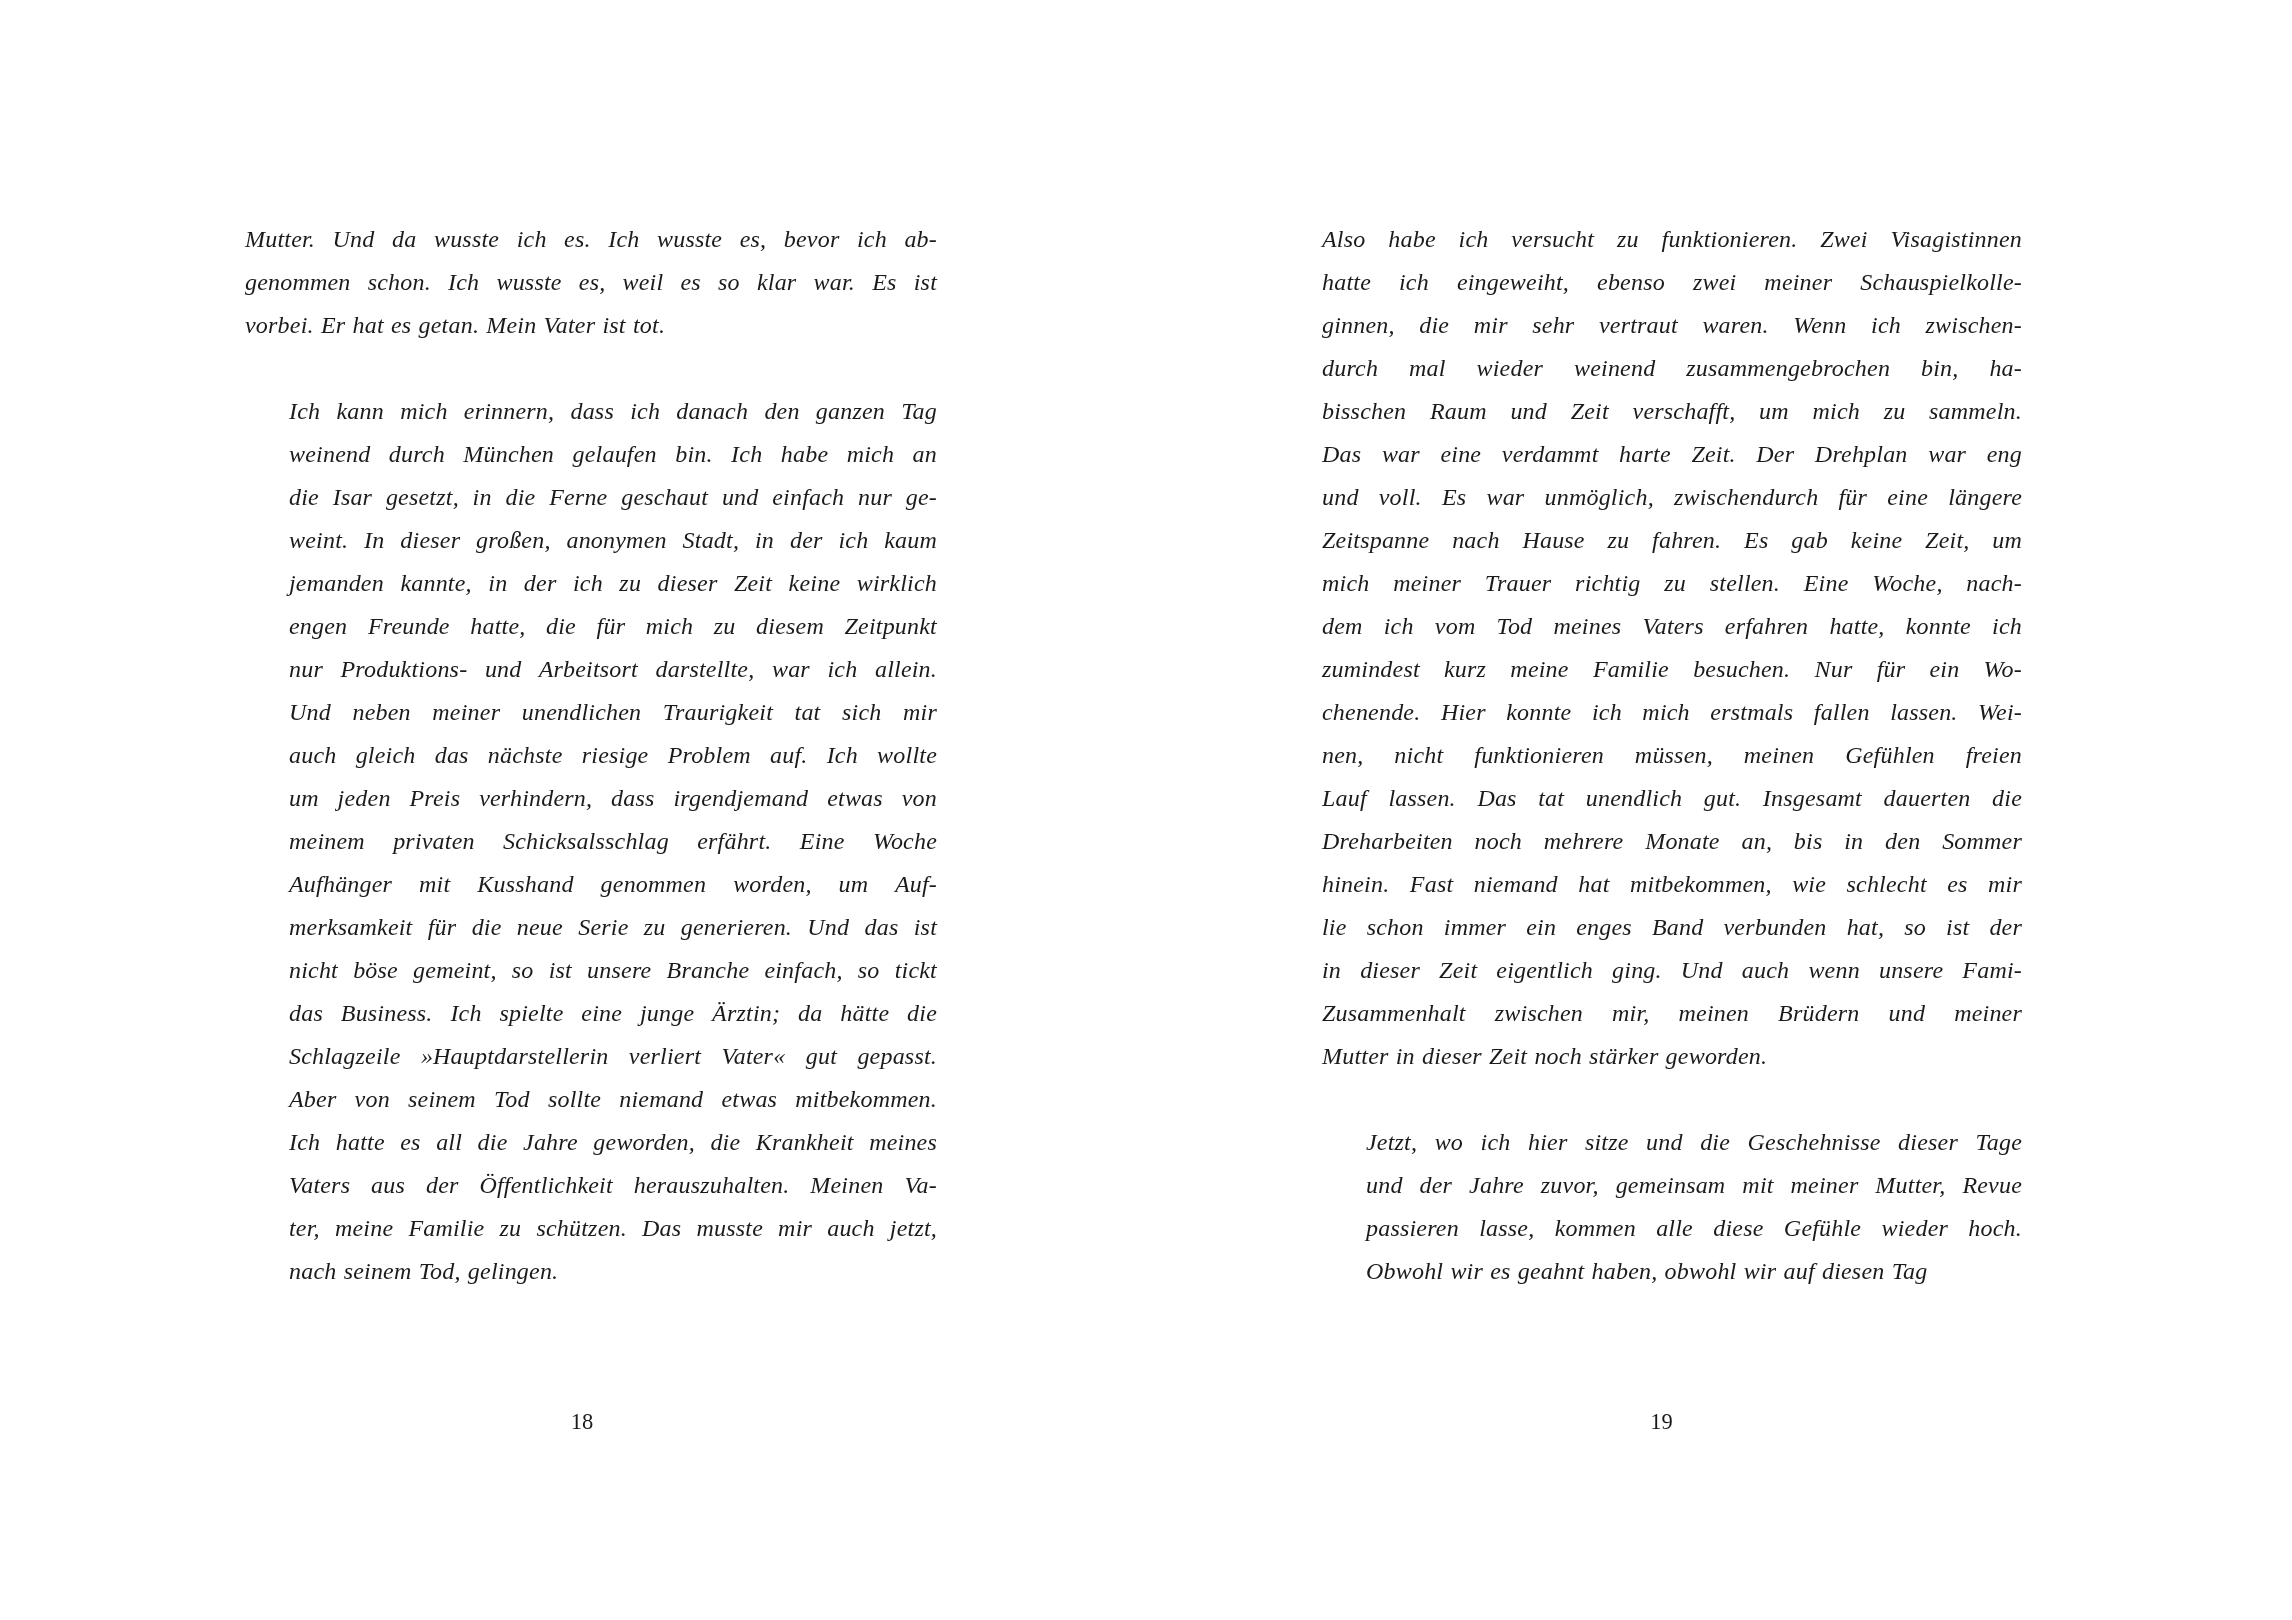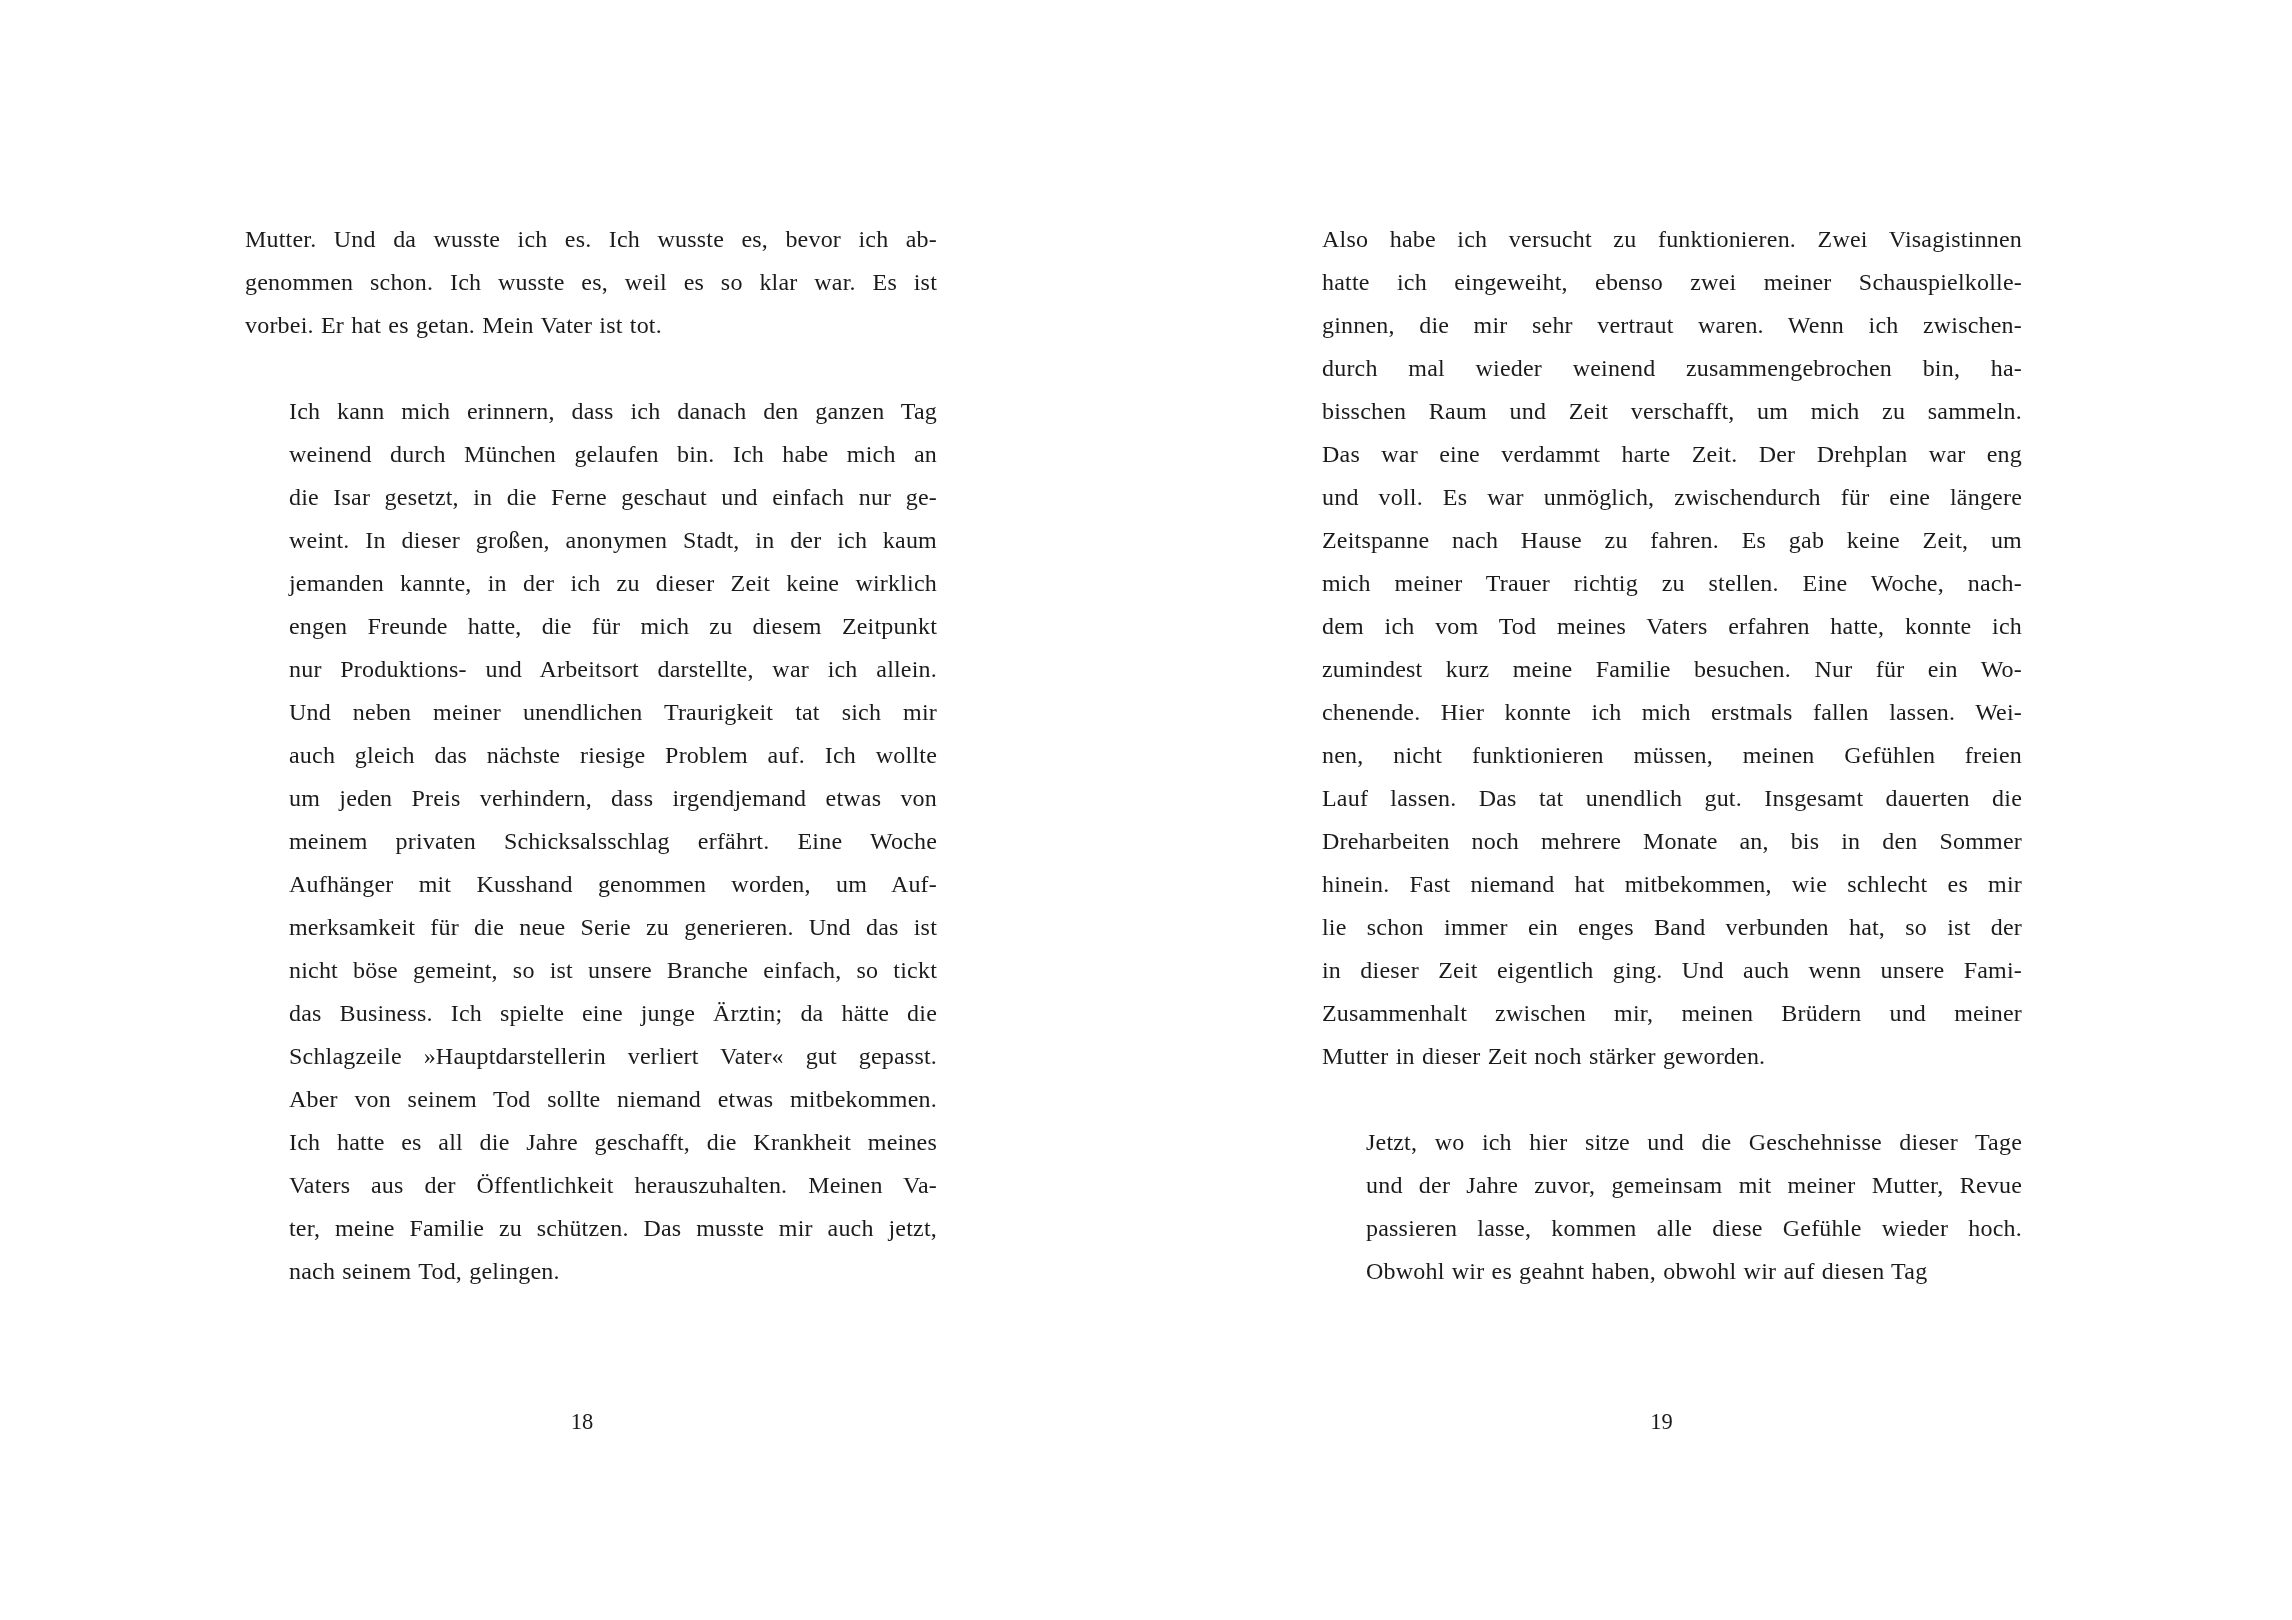--- a/index.html
+++ b/index.html
@@ -23,20 +23,21 @@
     left: 245px;
     width: 692px;
   }
   #right-column {
     left: 1322px;
     width: 700px;
   }
   .para {
     margin: 0;
     padding: 0;
+    font-style: italic;
   }
   .para + .para {
     margin-top: 43px;
     margin-left: 44px;
   }
   .line {
     display: block;
     height: 43px;
     line-height: 43px;
     font-size: 24px;
@@ -87,21 +88,21 @@
         <span class="line" style="">Und neben meiner unendlichen Traurigkeit tat sich mir</span>
         <span class="line" style="">auch gleich das nächste riesige Problem auf. Ich wollte</span>
         <span class="line" style="">um jeden Preis verhindern, dass irgendjemand etwas von</span>
         <span class="line" style="">meinem privaten Schicksalsschlag erfährt. Eine Woche</span>
         <span class="line" style="">Aufhänger mit Kusshand genommen worden, um Auf-</span>
         <span class="line" style="">merksamkeit für die neue Serie zu generieren. Und das ist</span>
         <span class="line" style="">nicht böse gemeint, so ist unsere Branche einfach, so tickt</span>
         <span class="line" style="">das Business. Ich spielte eine junge Ärztin; da hätte die</span>
         <span class="line" style="">Schlagzeile »Hauptdarstellerin verliert Vater« gut gepasst.</span>
         <span class="line" style="">Aber von seinem Tod sollte niemand etwas mitbekommen.</span>
-        <span class="line" style="">Ich hatte es all die Jahre geschafft, die Krankheit meines</span>
+        <span class="line" style="">Ich hatte es all die Jahre geworden, die Krankheit meines</span>
         <span class="line" style="">Vaters aus der Öffentlichkeit herauszuhalten. Meinen Va-</span>
         <span class="line" style="">ter, meine Familie zu schützen. Das musste mir auch jetzt,</span>
         <span class="line last" style="">nach seinem Tod, gelingen.</span>
       </p>
     </div>
 
   <div id="right-column" class="page-column">
       <p class="para">
         <span class="line" style="">Also habe ich versucht zu funktionieren. Zwei Visagistinnen</span>
         <span class="line" style="">hatte ich eingeweiht, ebenso zwei meiner Schauspielkolle-</span>

